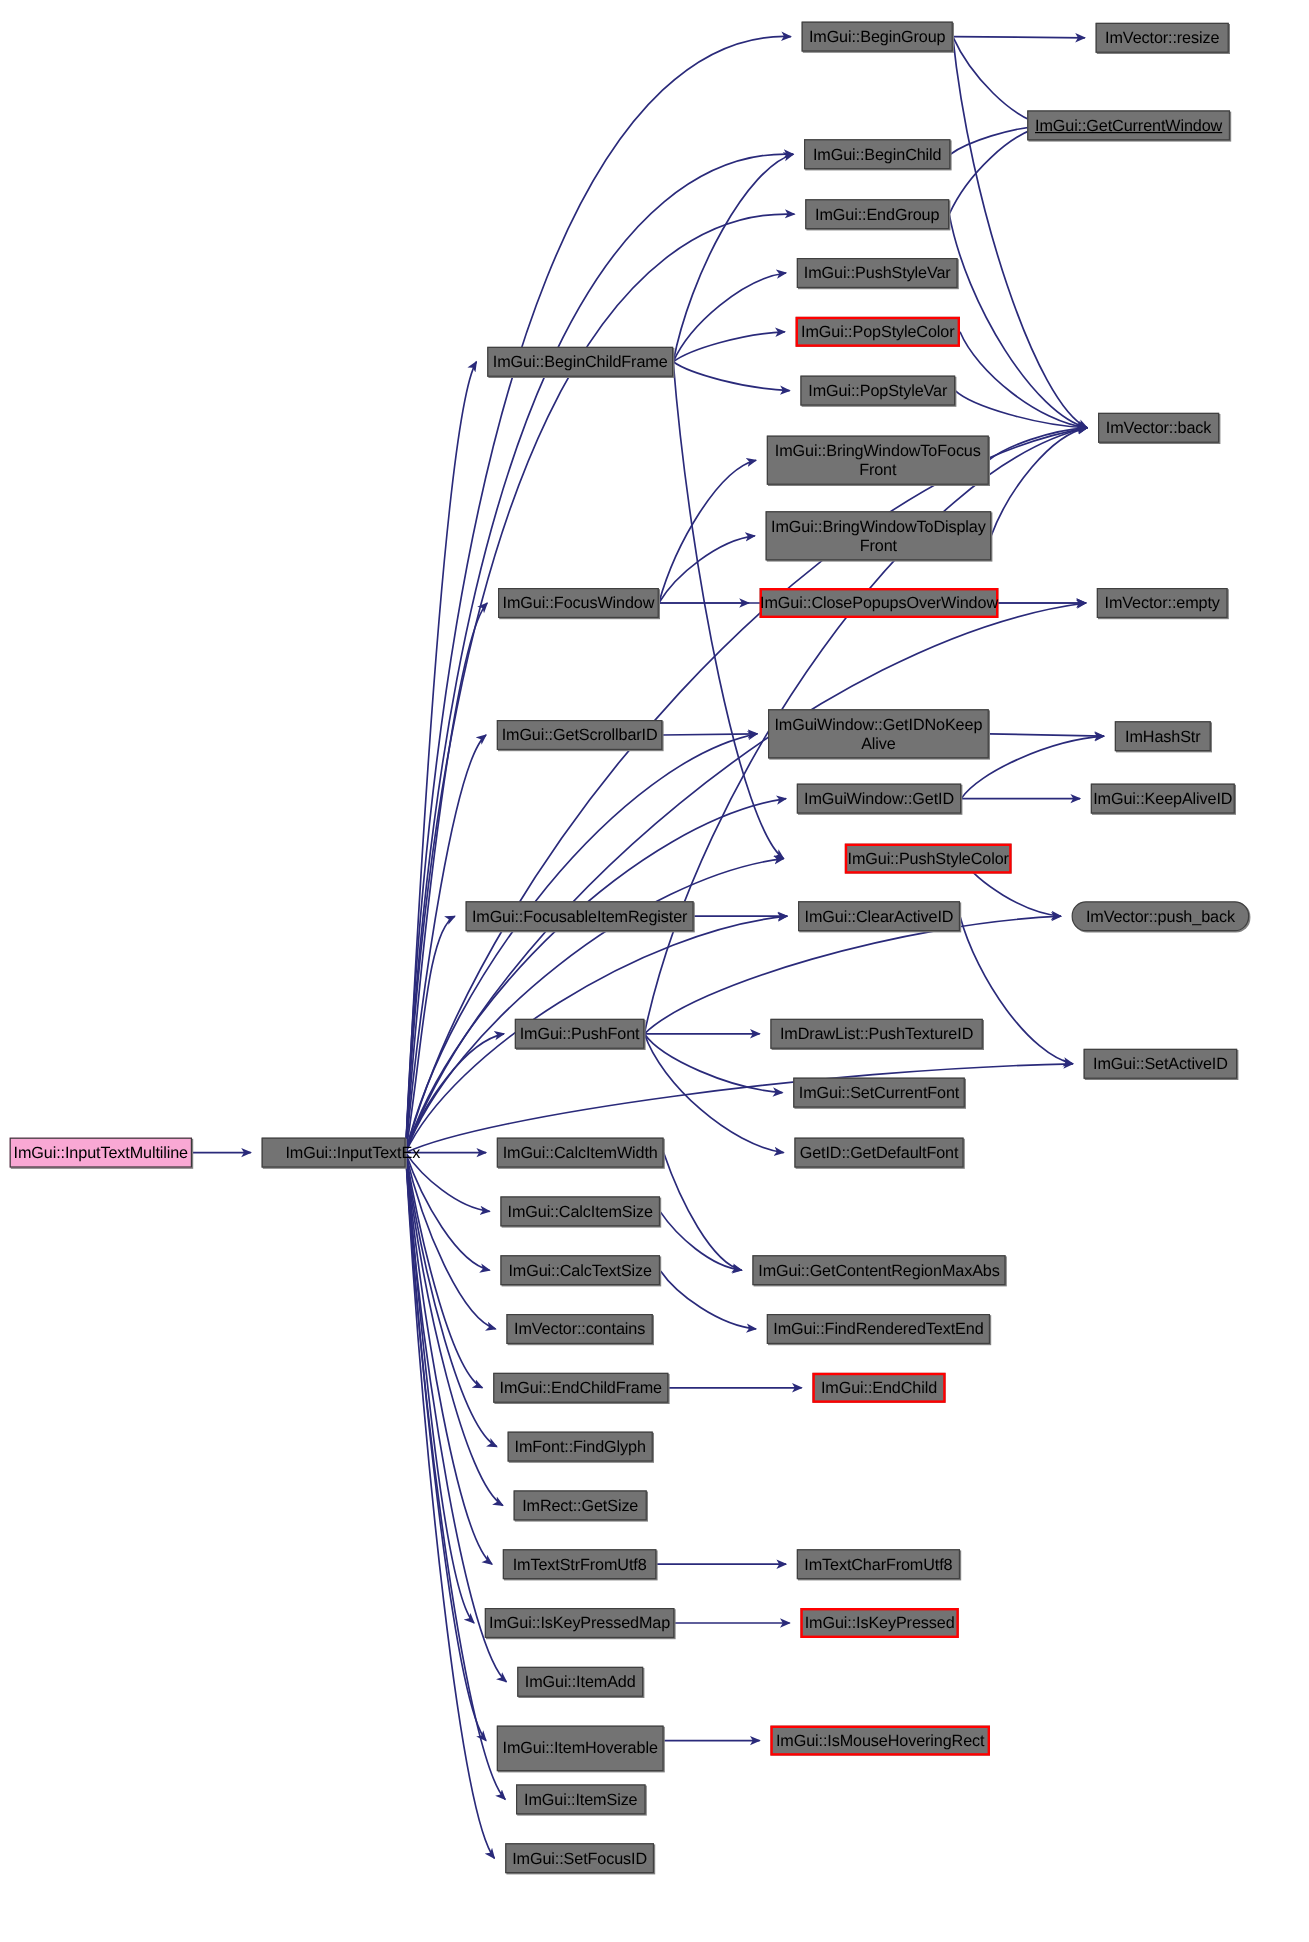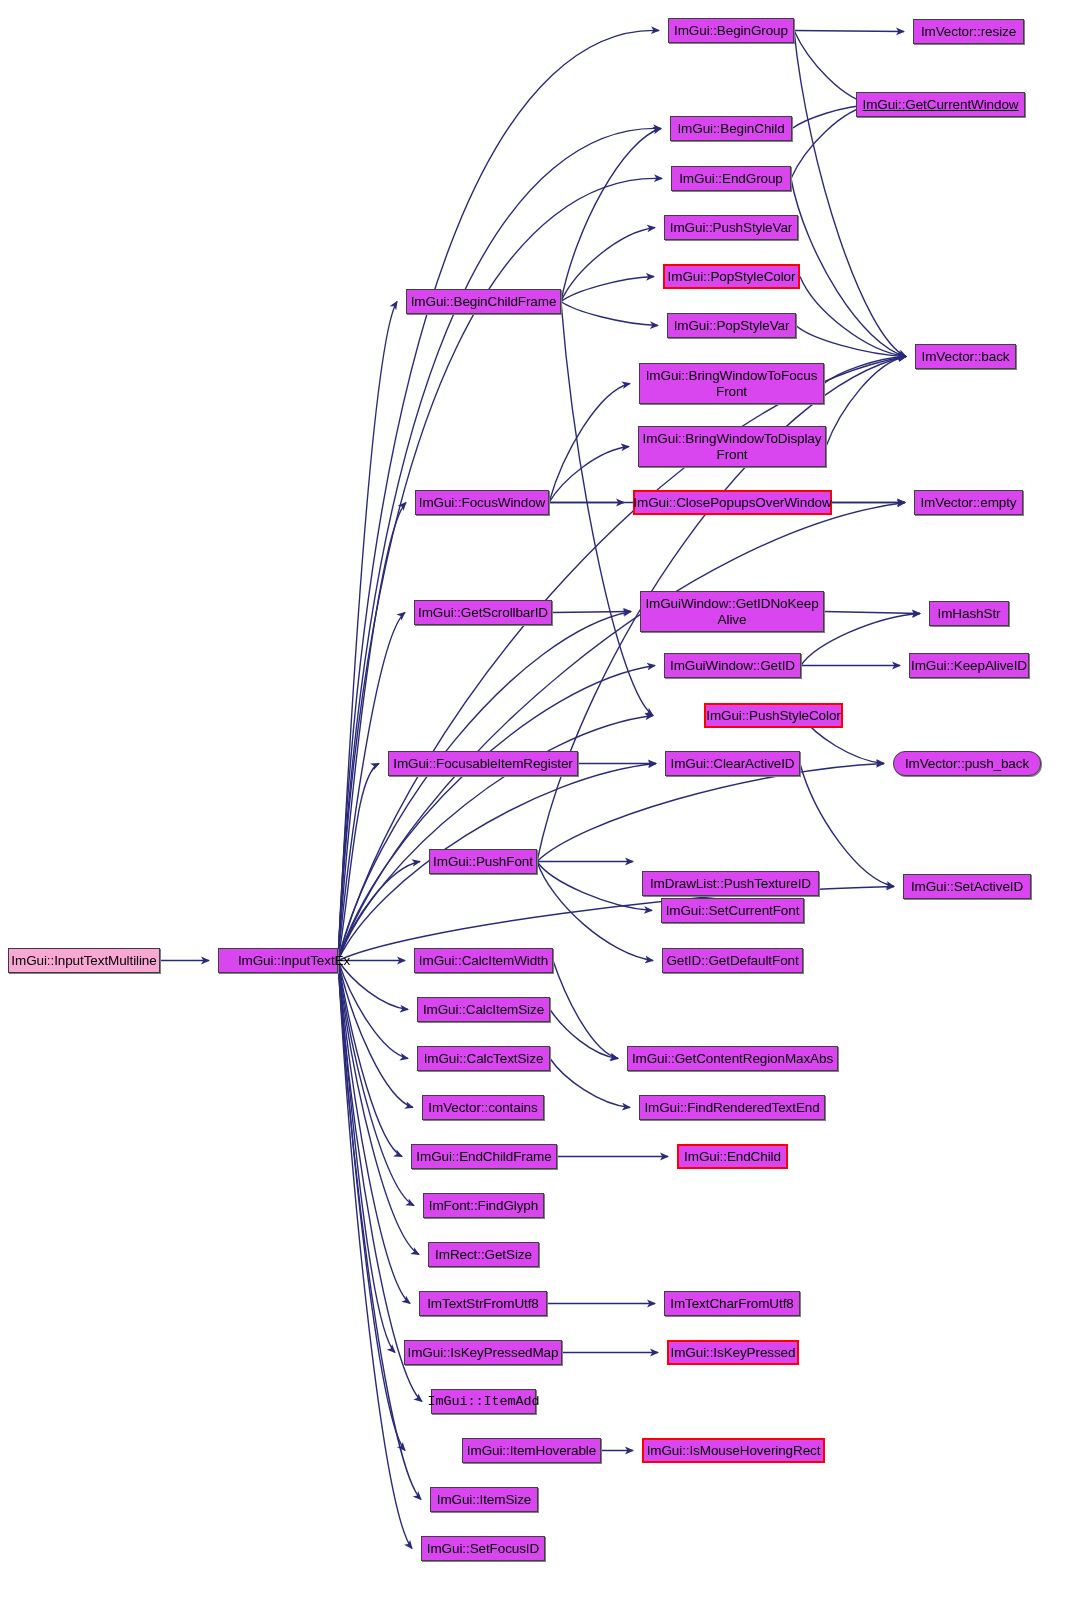--- a/index.html
+++ b/index.html
@@ -3,21 +3,21 @@
 <meta charset="utf-8">
 <title>ImGui::InputTextMultiline call graph</title>
 <style>
   html,body{margin:0;padding:0;background:#ffffff;}
   body{font-family:"Liberation Sans","DejaVu Sans",sans-serif;}
   #graph{position:relative;width:1091px;height:1618px;background:#ffffff;overflow:hidden;}
   #edges{position:absolute;left:0;top:0;width:1091px;height:1618px;}
   .node{
     position:absolute;
     box-sizing:border-box;
-    background:#d946ef;
+    background:#737373;
     border:1px solid #404040;
     box-shadow:1px 1px 0 0 #808080;
     display:flex;align-items:center;justify-content:center;
     text-align:center;
     font-size:13.5px;
     line-height:15.5px;
     color:#000000;
     letter-spacing:-0.1px;
     white-space:pre-line;
     cursor:pointer;
@@ -131,37 +131,37 @@
       <div class="node" style="left: 640px; top: 591px; width: 184px; height: 41px;">ImGuiWindow::GetIDNoKeep
 Alive</div>
       <div class="node" style="left: 929px; top: 601px; width: 80px; height: 25px;">ImHashStr</div>
       <div class="node" style="left: 664px; top: 653px; width: 137px; height: 25px;">ImGuiWindow::GetID</div>
       <div class="node" style="left: 909px; top: 653px; width: 120px; height: 25px;">ImGui::KeepAliveID</div>
       <div class="node hot" style="left: 662px; top: 703px; width: 139px; height: 25px; margin-left: 42px;">ImGui::PushStyleColor</div>
       <div class="node" style="left: 388px; top: 751px; width: 190px; height: 25px;">ImGui::FocusableItemRegister</div>
       <div class="node" style="left: 665px; top: 751px; width: 135px; height: 25px;">ImGui::ClearActiveID</div>
       <div class="node" style="left: 893px; top: 751px; width: 148px; height: 25px; border-radius: 12px;">ImVector::push_back</div>
       <div class="node" style="left: 429px; top: 849px; width: 108px; height: 25px;">ImGui::PushFont</div>
-      <div class="node" style="left: 642px; top: 849px; width: 177px; height: 25px; margin-top: 22px;">ImDrawList::PushTextureID</div>
+      <div class="node" style="left: 642px; top: 849px; width: 177px; height: 25px;">ImDrawList::PushTextureID</div>
       <div class="node" style="left: 661px; top: 898px; width: 143px; height: 25px;">ImGui::SetCurrentFont</div>
       <div class="node" style="left: 903px; top: 874px; width: 128px; height: 25px;">ImGui::SetActiveID</div>
       <div class="node" style="left: 662px; top: 948px; width: 141px; height: 25px;">GetID::GetDefaultFont</div>
       <div class="node" style="left: 414px; top: 948px; width: 139px; height: 25px;">ImGui::CalcItemWidth</div>
       <div class="node" style="left: 417px; top: 997px; width: 133px; height: 25px;">ImGui::CalcItemSize</div>
       <div class="node" style="left: 417px; top: 1046px; width: 133px; height: 25px;">ImGui::CalcTextSize</div>
       <div class="node" style="left: 627px; top: 1046px; width: 211px; height: 25px;">ImGui::GetContentRegionMaxAbs</div>
       <div class="node" style="left: 422px; top: 1095px; width: 122px; height: 25px;">ImVector::contains</div>
       <div class="node" style="left: 639px; top: 1095px; width: 186px; height: 25px;">ImGui::FindRenderedTextEnd</div>
       <div class="node" style="left: 411px; top: 1144px; width: 146px; height: 25px;">ImGui::EndChildFrame</div>
       <div class="node hot" style="left: 677px; top: 1144px; width: 111px; height: 25px;">ImGui::EndChild</div>
       <div class="node" style="left: 423px; top: 1193px; width: 121px; height: 25px;">ImFont::FindGlyph</div>
       <div class="node" style="left: 428px; top: 1242px; width: 111px; height: 25px;">ImRect::GetSize</div>
       <div class="node" style="left: 419px; top: 1291px; width: 128px; height: 25px;">ImTextStrFromUtf8</div>
       <div class="node" style="left: 664px; top: 1291px; width: 136px; height: 25px;">ImTextCharFromUtf8</div>
       <div class="node" style="left: 404px; top: 1340px; width: 158px; height: 25px;">ImGui::IsKeyPressedMap</div>
       <div class="node hot" style="left: 667px; top: 1340px; width: 132px; height: 25px;">ImGui::IsKeyPressed</div>
-      <div class="node" style="left: 431px; top: 1389px; width: 105px; height: 25px; font-family: Liberation Mono, monospace;">ImGui::ItemAdd</div>
-      <div class="node" style="left: 414px; top: 1438px; width: 139px; height: 25px; margin-left: 48px;">ImGui::ItemHoverable</div>
+      <div class="node" style="left: 431px; top: 1389px; width: 105px; height: 25px;">ImGui::ItemAdd</div>
+      <div class="node" style="left: 414px; top: 1438px; width: 139px; height: 38px;">ImGui::ItemHoverable</div>
       <div class="node hot" style="left: 642px; top: 1438px; width: 183px; height: 25px;">ImGui::IsMouseHoveringRect</div>
       <div class="node" style="left: 430px; top: 1487px; width: 108px; height: 25px;">ImGui::ItemSize</div>
       <div class="node" style="left: 421px; top: 1536px; width: 124px; height: 25px;">ImGui::SetFocusID</div>
     </div>
 </div>
 
 </body></html>

